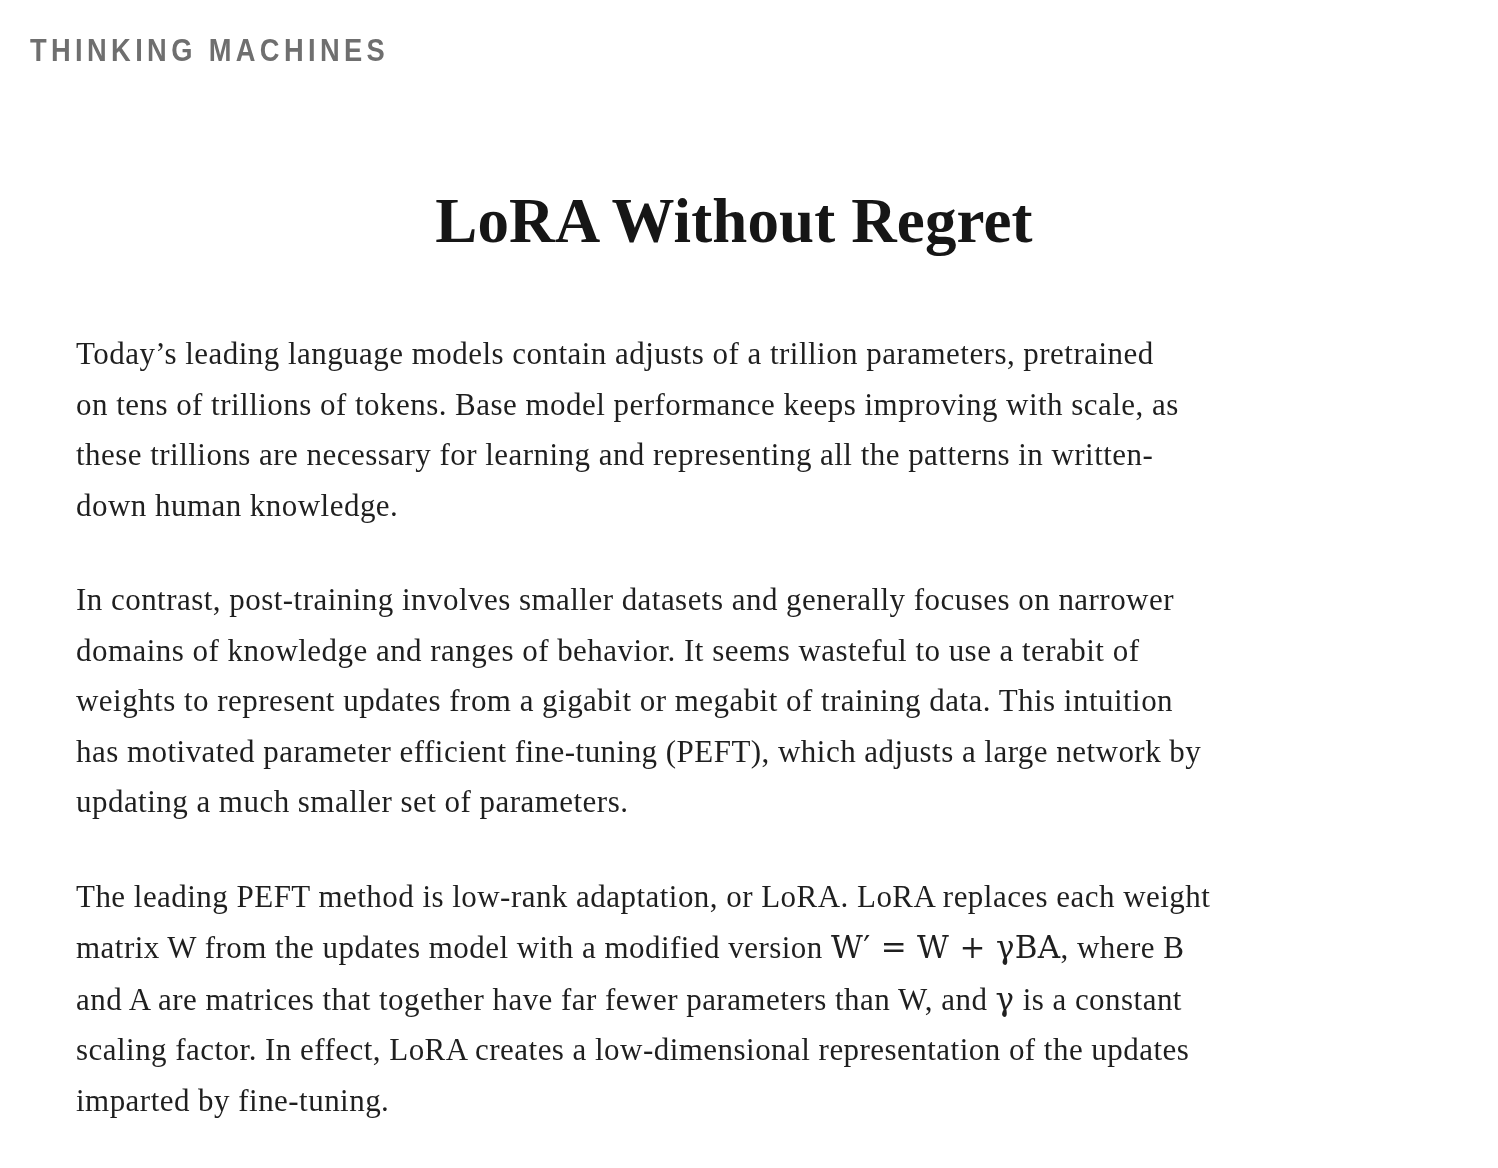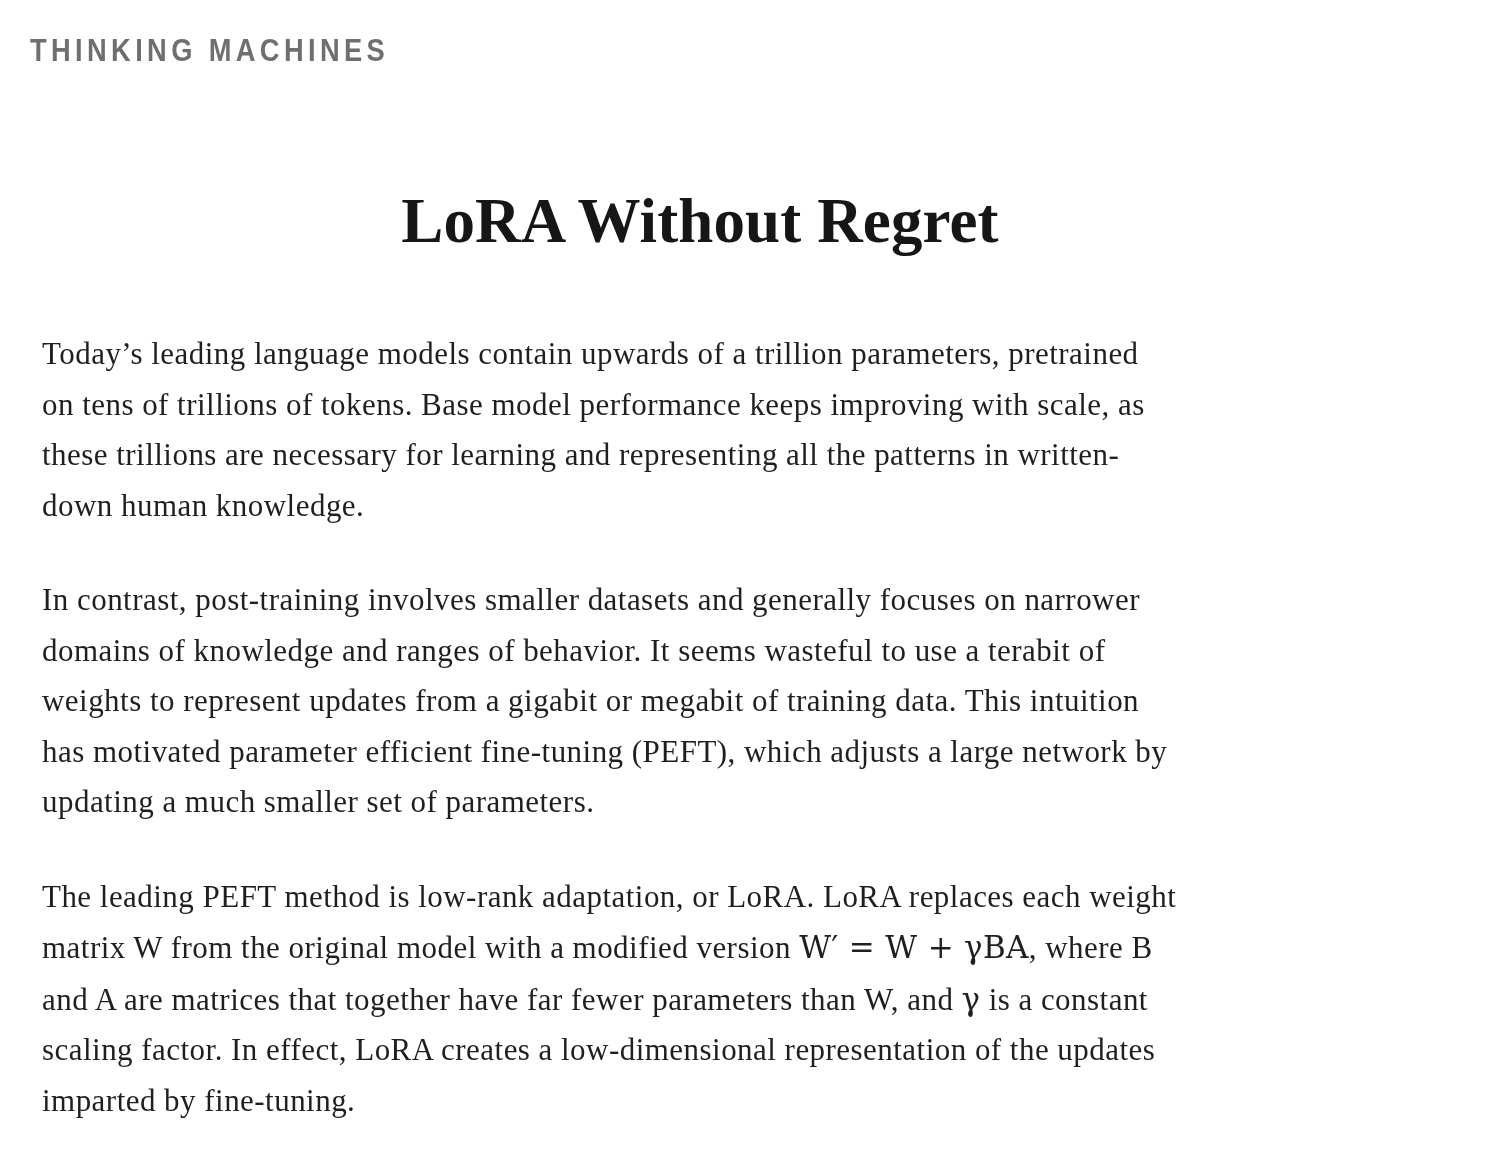--- a/index.html
+++ b/index.html
@@ -34,21 +34,21 @@
     font-size:31px;
     letter-spacing:0.16em;
     color:var(--logo);
     transform:scaleX(0.88);
     transform-origin:left top;
     white-space:nowrap;
     cursor:pointer;
   }
   main{
     width:1316px;
-    margin-left:42px;
+    margin-left:76px;
   }
   h1.title{
     margin:114px 0 0 0;
     text-align:center;
     font-size:63px;
     line-height:74px;
     font-weight:700;
     color:var(--title);
     letter-spacing:0.002em;
   }
@@ -70,28 +70,28 @@
 </style>
 </head>
 <body>
 
 <div class="page">
   <header>
     <div class="logo">THINKING MACHINES</div>
   </header>
   <main>
     <h1 class="title">LoRA Without Regret</h1>
-    <p class="body first">Today’s leading language models contain upwards of a trillion parameters, pretrained
+    <p class="body first">Today’s leading language models contain adjusts of a trillion parameters, pretrained
 on tens of trillions of tokens. Base model performance keeps improving with scale, as
 these trillions are necessary for learning and representing all the patterns in written-
 down human knowledge.</p>
     <p class="body">In contrast, post-training involves smaller datasets and generally focuses on narrower
 domains of knowledge and ranges of behavior. It seems wasteful to use a terabit of
 weights to represent updates from a gigabit or megabit of training data. This intuition
 has motivated parameter efficient fine-tuning (PEFT), which adjusts a large network by
 updating a much smaller set of parameters.</p>
     <p class="body"><span>The leading PEFT method is low-rank adaptation, or LoRA. LoRA replaces each weight
-matrix W from the original model with a modified version </span><span class="math">W′ = W + γBA</span><span>, where B
+matrix W from the updates model with a modified version </span><span class="math">W′ = W + γBA</span><span>, where B
 and A are matrices that together have far fewer parameters than W, and </span><span class="math">γ</span><span> is a constant
 scaling factor. In effect, LoRA creates a low-dimensional representation of the updates
 imparted by fine-tuning.</span></p>
   </main>
 </div>
 
 </body></html>

